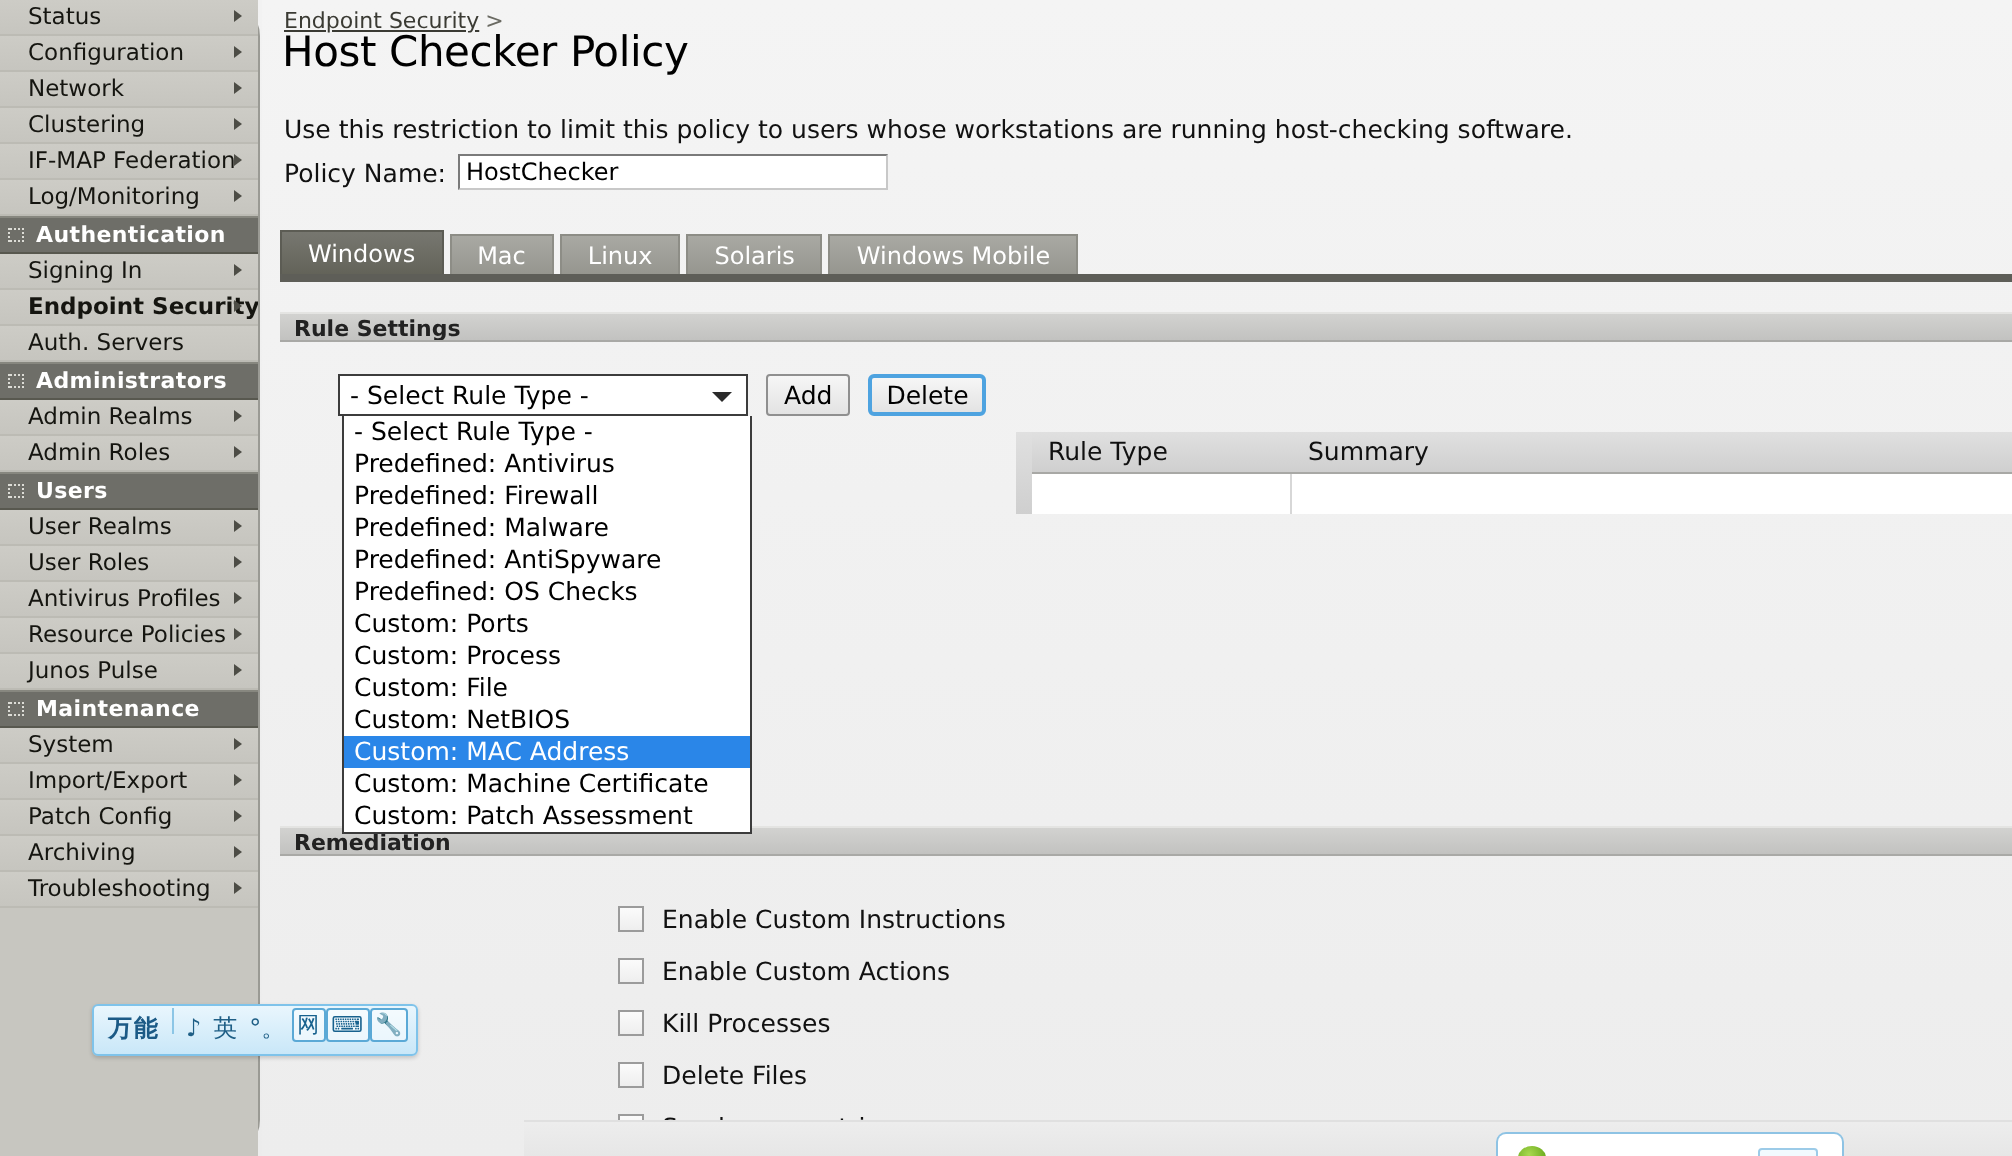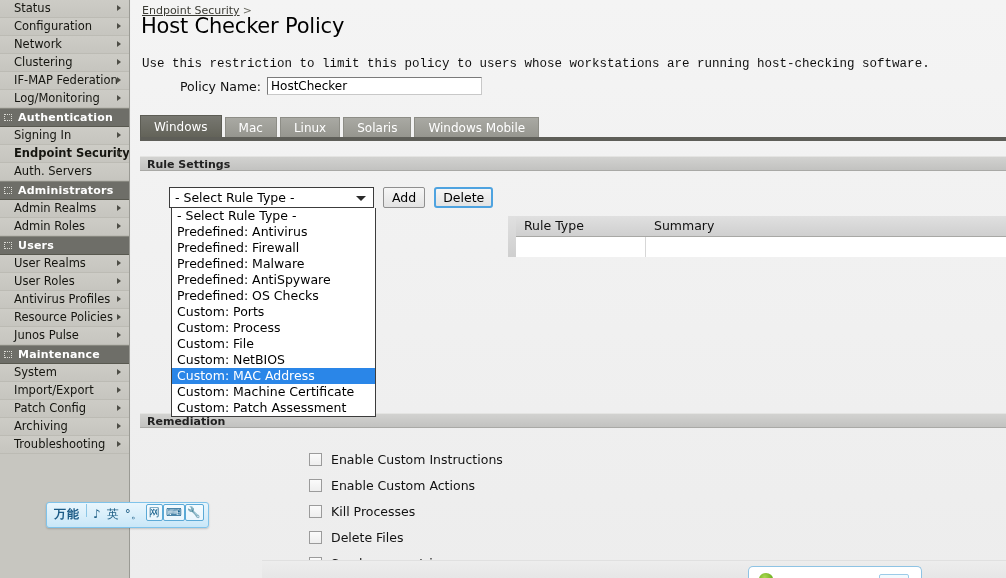--- a/index.html
+++ b/index.html
@@ -17,20 +17,21 @@
     background: linear-gradient(180deg,#f2f2f2 0%,#ececec 100%);
   }
 
   
   #sidebar {
     position: absolute; left: 0; top: 0;
     width: 130px; height: 578px;
     background: #c7c6c0;
     border-right: 1px solid #9a9a94;
     box-sizing: border-box;
+    border-radius: 18px;
   }
   .nav-group {
     height: 17px;
     line-height: 17px;
     background: #6e6e68;
     color: #ffffff;
     font-weight: bold;
     font-size: 11px;
     padding-left: 18px;
     position: relative;
@@ -91,25 +92,24 @@
   #breadcrumb .crumb-sep { margin-left: 3px; color: #6a6a62; }
   #page-title {
     position: absolute; left: 10px; top: 14px;
     font-size: 21px; font-weight: normal; color: #000;
     letter-spacing: -0.2px;
   }
   #description {
     position: absolute; left: 11px; top: 57px;
     font-size: 12.5px; color: #111;
     white-space: nowrap;
-    font-family: Liberation Mono, monospace;
   }
   #policy-row {
     position: absolute; left: 11px; top: 77px;
-    display: flex; align-items: center; margin-left: 38px;
+    display: flex; align-items: center;
   }
   #policy-label { font-size: 12.5px; color: #111; margin-right: 6px; }
   #policy-input {
     width: 215px; height: 18px;
     border: 1px solid #7a7a7a;
     border-right-color:#c8c8c8; border-bottom-color:#c8c8c8;
     background: #ffffff;
     font-family: "DejaVu Sans", "Liberation Sans", sans-serif;
     font-size: 12px;
     padding: 0 3px;

